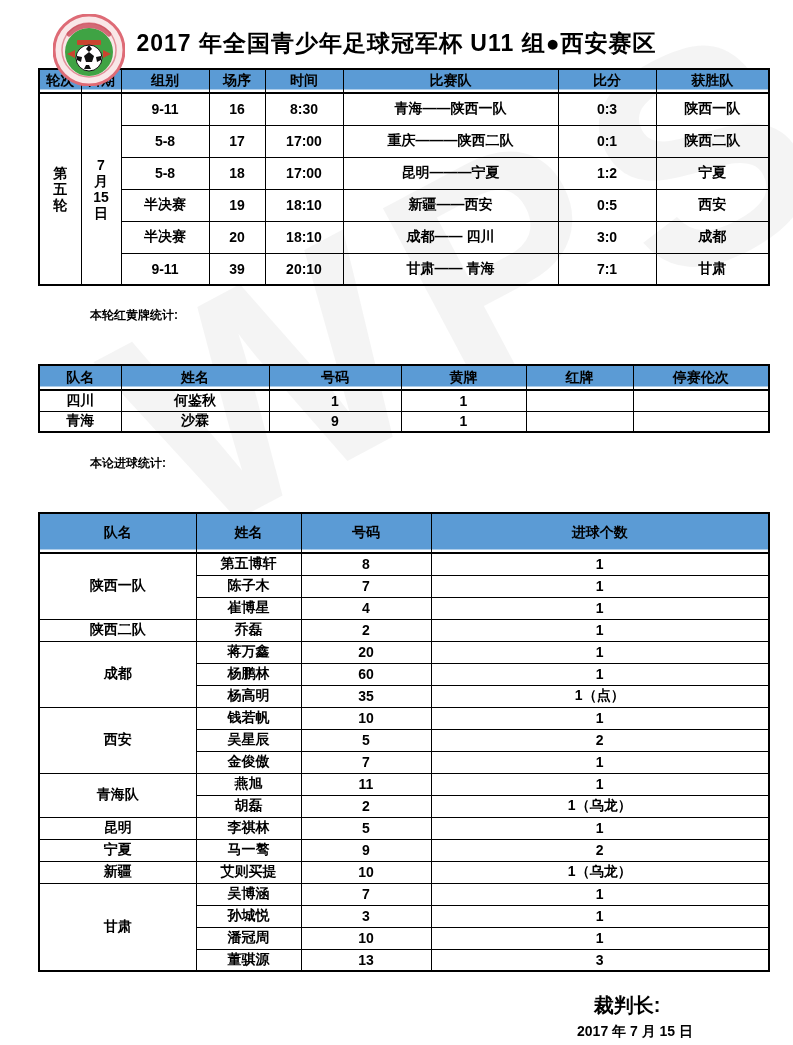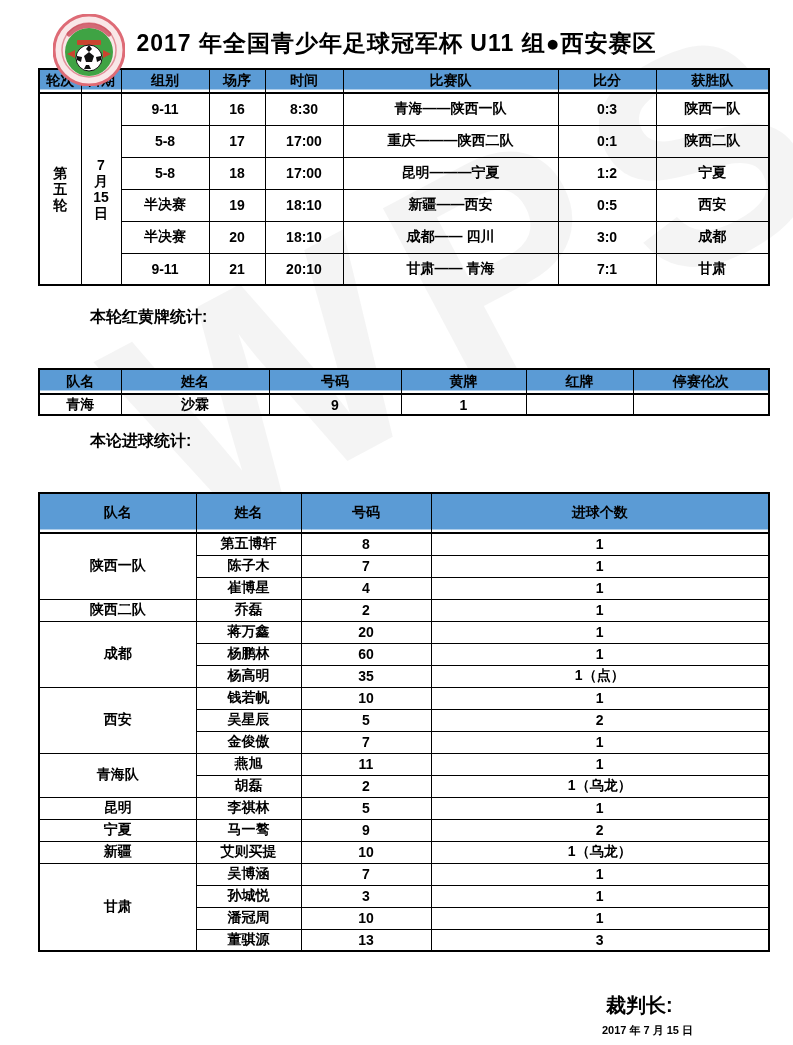--- a/index.html
+++ b/index.html
@@ -31,33 +31,33 @@
     border-bottom:2.5px solid #000;
     box-shadow:inset 0 -2.5px 0 0 #fff;
   }
   table { border:2px solid #000;margin-top:40px; }
 
   #results-table { margin-top:9px; }
   #results-table th { height:24px; }
   #results-table td { height:32px;margin-top:38px; }
   .vcell { white-space:pre-line; line-height:1.15; font-size:14px; }
 
-  .section-title { margin:21px 0 9px 90px; font-size:16px; font-weight:bold; }
+  .section-title { margin:21px 0 9px 90px; font-size:12px; font-weight:bold; }
 
   #cards-table th { height:25px; }
   #cards-table td { height:21px; }
 
-  .goals-title { margin-top:15px; }
+  .goals-title { margin-top:22px; }
   #goals-table th { height:40px; }
   #goals-table td { height:22px; }
 
   
   .doc-footer { position:absolute; right:100px; top:992px; text-align:center; z-index:1; }
   .doc-footer .referee { font-size:20px; font-weight:bold; margin-bottom:4px; padding-right:16px; }
-  .doc-footer .date { font-size:11px; font-weight:bold; }
+  .doc-footer .date { font-size:14px; font-weight:bold; }
 </style>
 </head>
 <body>
 
 <div class="page">
 
   <div class="watermark">WPS</div>
 
   <div class="content">
 
@@ -147,21 +147,21 @@
           <tr>
             <td>半决赛</td>
             <td>20</td>
             <td>18:10</td>
             <td>成都—— 四川</td>
             <td>3:0</td>
             <td>成都</td>
           </tr>
           <tr>
             <td>9-11</td>
-            <td>21</td>
+            <td>39</td>
             <td>20:10</td>
             <td>甘肃—— 青海</td>
             <td>7:1</td>
             <td>甘肃</td>
           </tr>
         </tbody>
     </table>
 
     <div class="section-title">本轮红黄牌统计:</div>
 
@@ -179,20 +179,28 @@
           <th>队名</th>
           <th>姓名</th>
           <th>号码</th>
           <th>黄牌</th>
           <th>红牌</th>
           <th>停赛伦次</th>
         </tr>
       </thead>
       <tbody id="cards-body">
           <tr>
+            <td>四川</td>
+            <td>何鉴秋</td>
+            <td>1</td>
+            <td>1</td>
+            <td></td>
+            <td></td>
+          </tr>
+          <tr>
             <td>青海</td>
             <td>沙霖</td>
             <td>9</td>
             <td>1</td>
             <td></td>
             <td></td>
           </tr>
         </tbody>
     </table>
 

